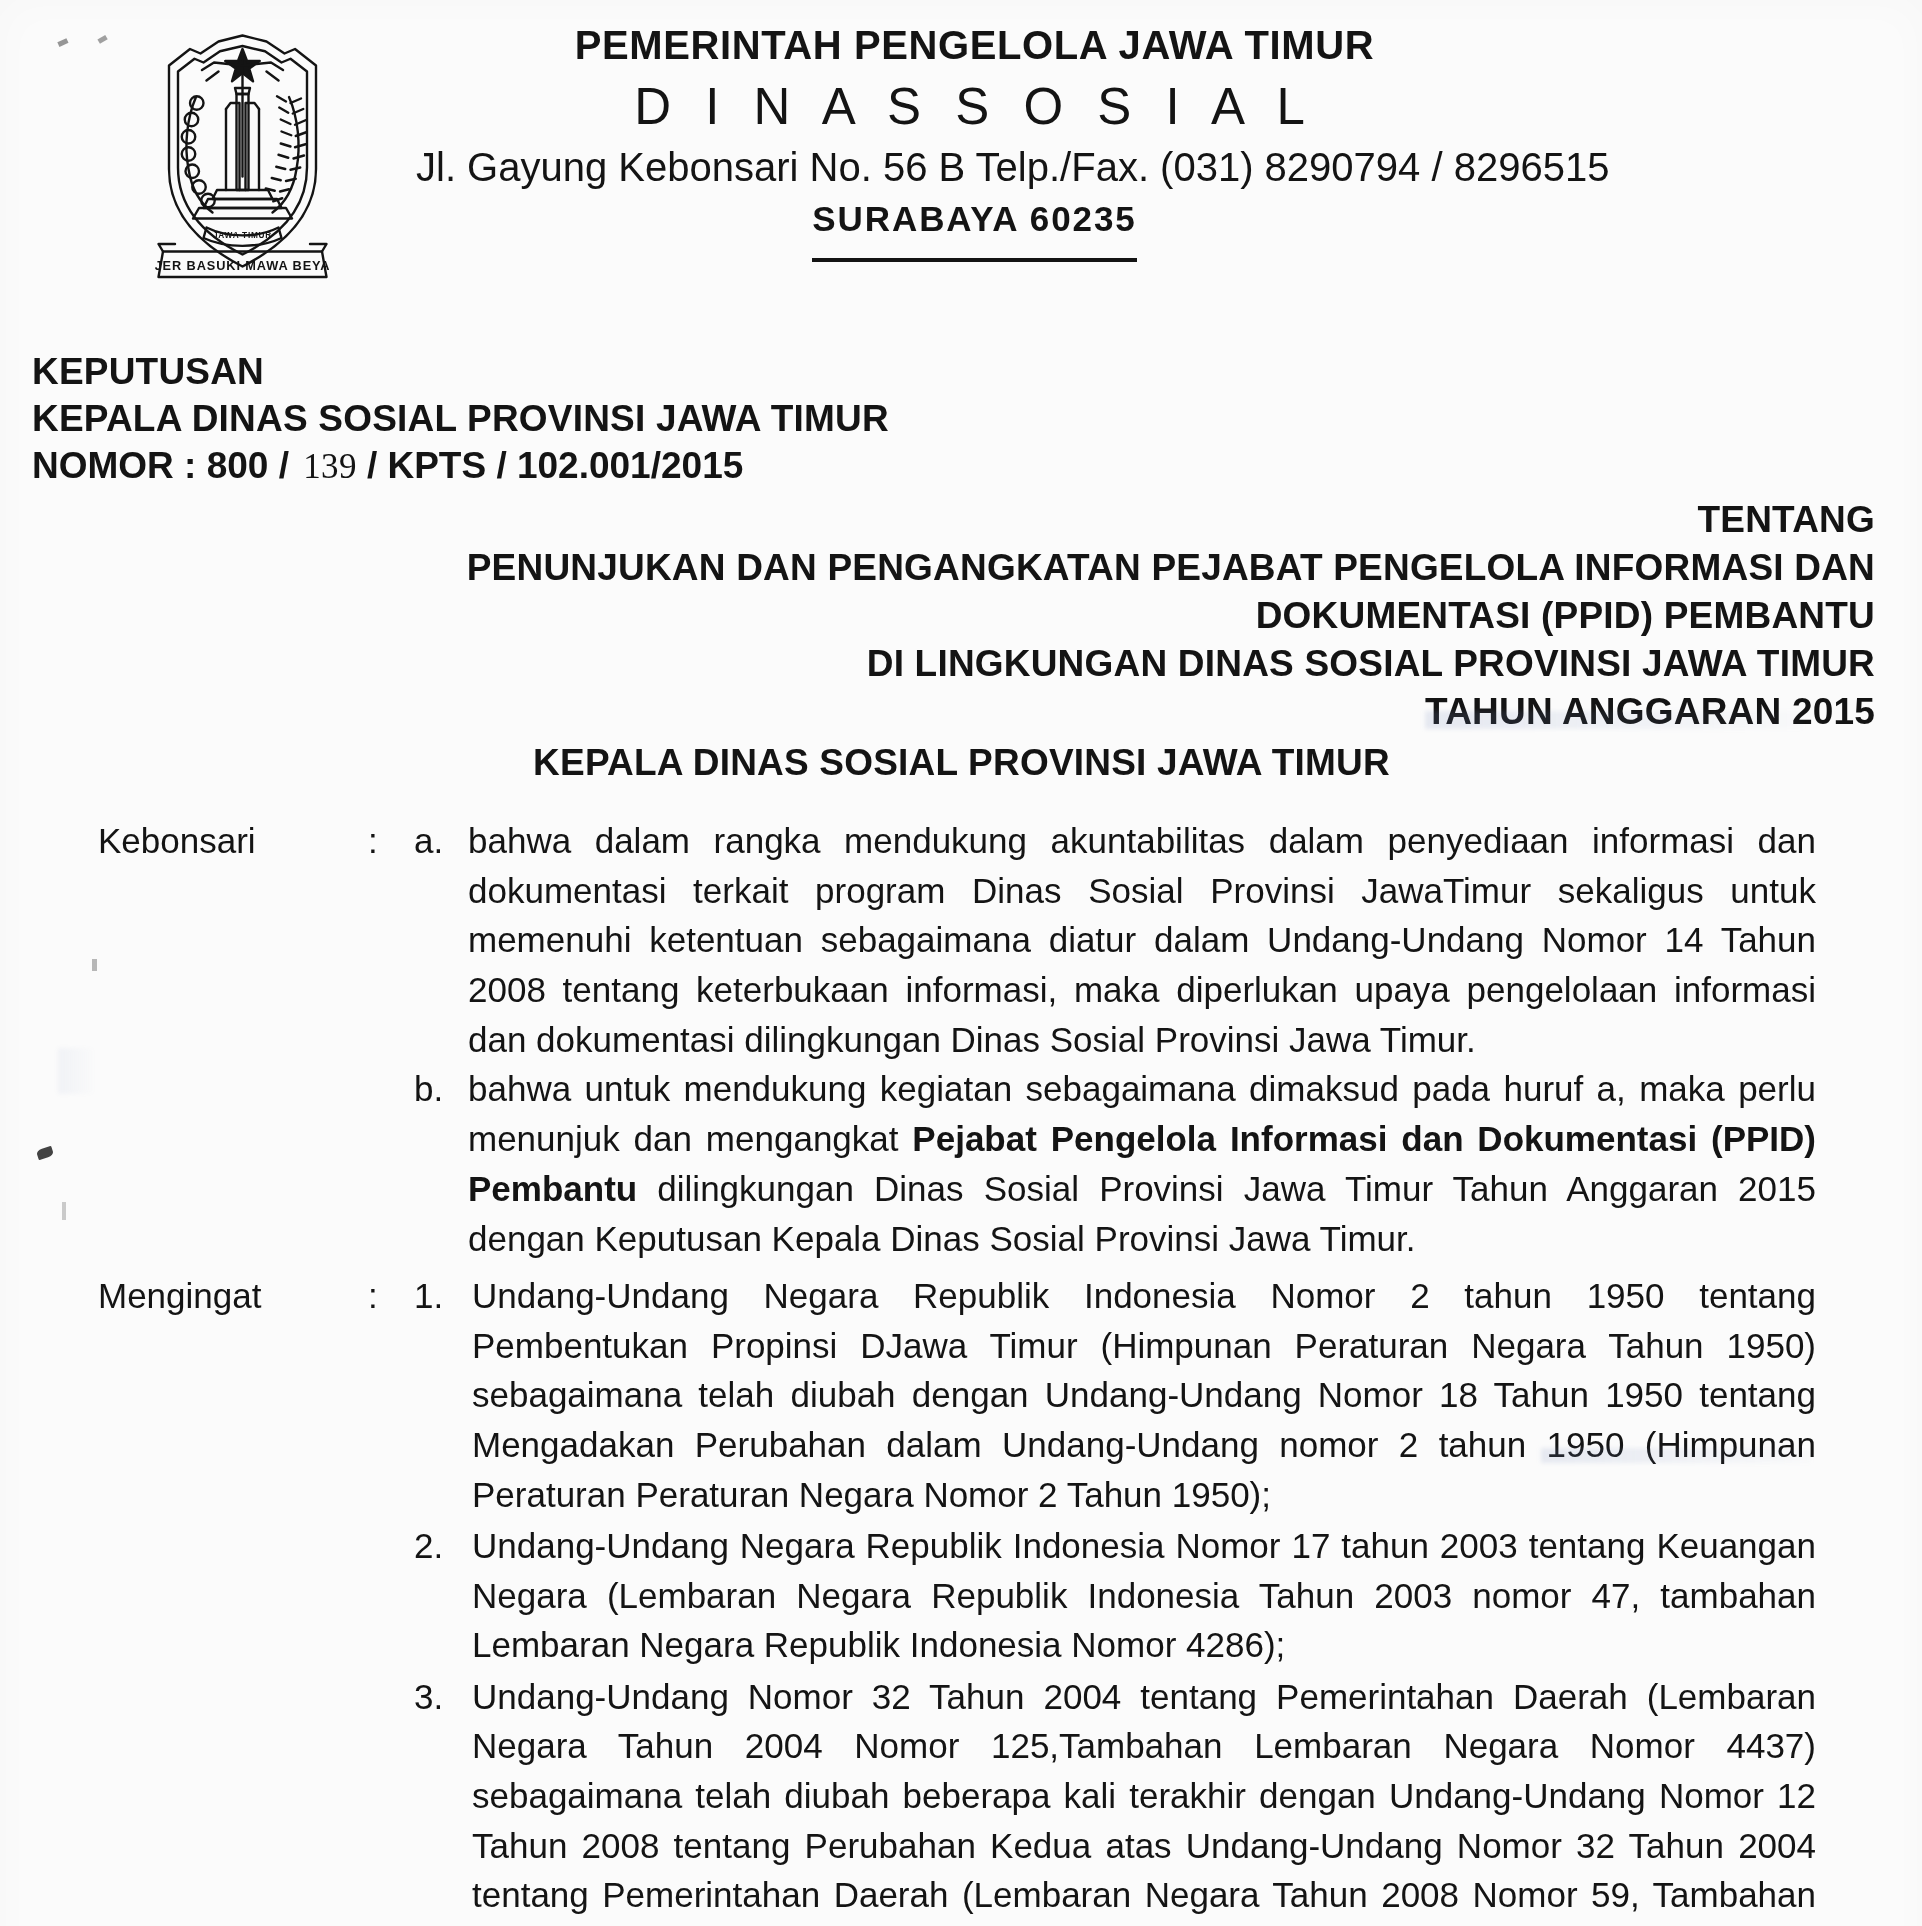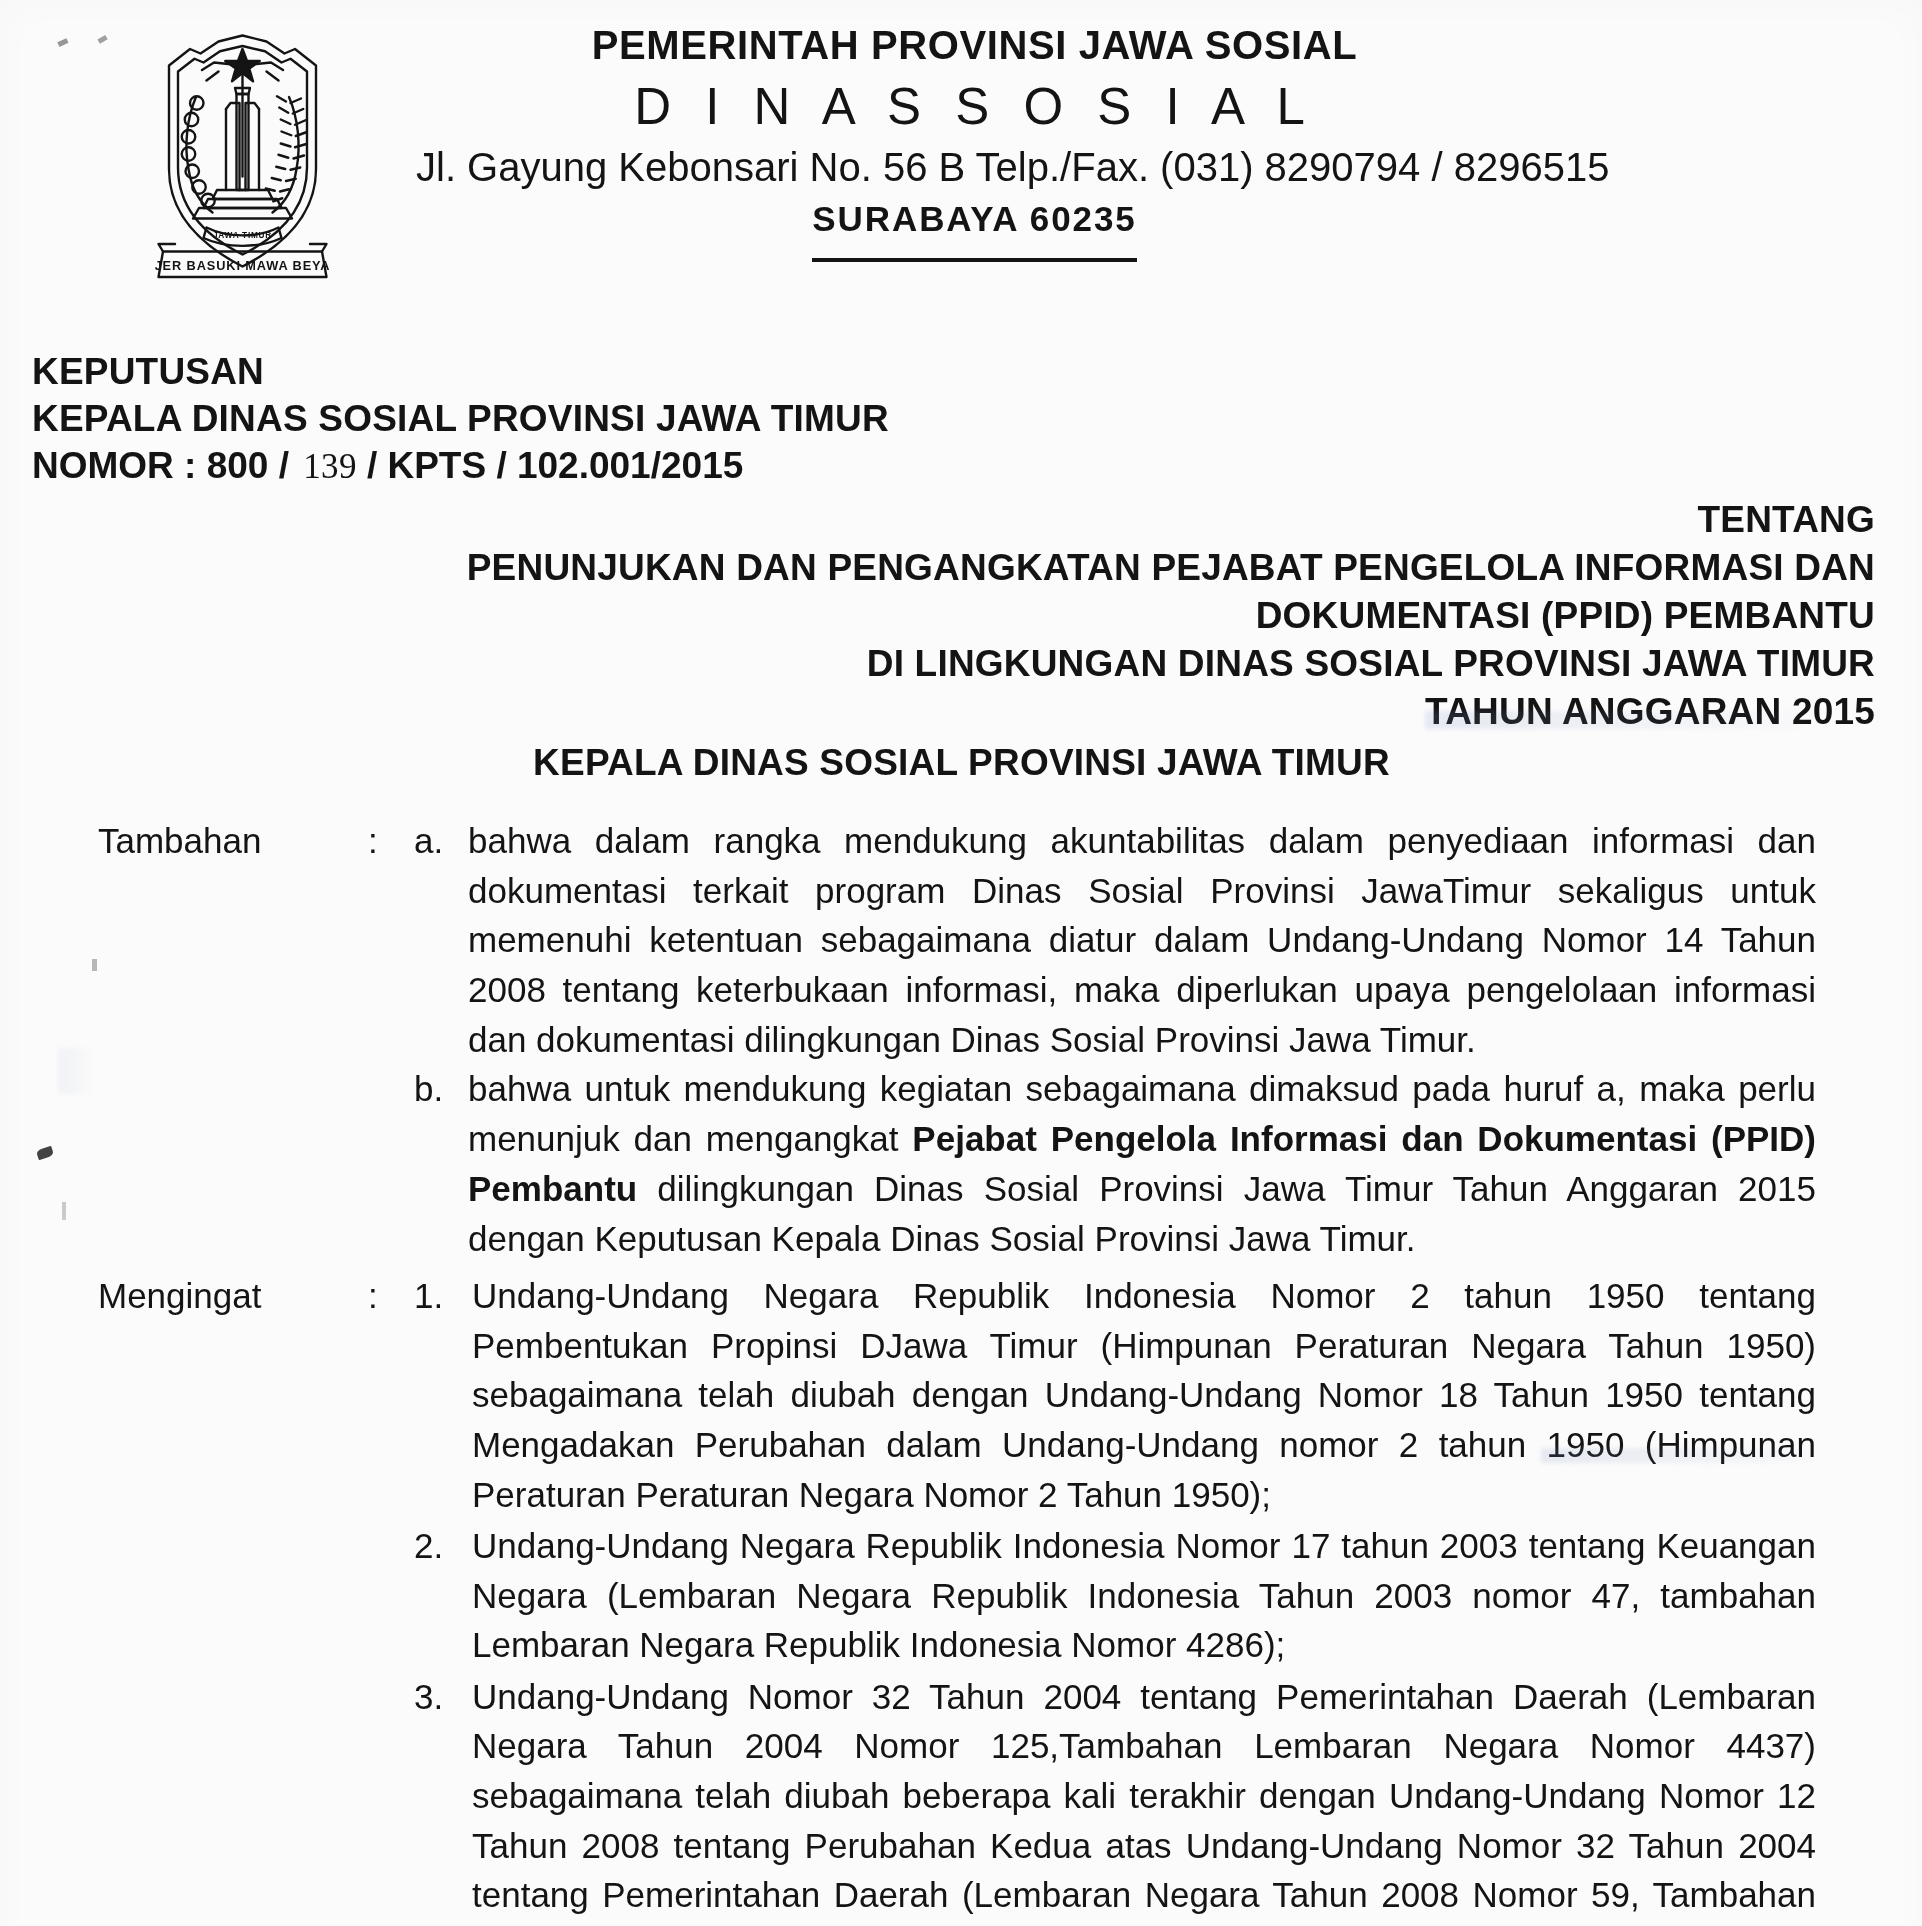--- a/index.html
+++ b/index.html
@@ -258,21 +258,21 @@
 
           <path d="M14 310 L226 310 L232 344 L8 344 Z"></path>
           <path d="M14 310 L8 300 L30 300 M226 310 L232 300 L210 300"></path>
         </g>
         <text x="120" y="292" text-anchor="middle" font-family="Liberation Sans, sans-serif" font-size="11" font-weight="bold" fill="#141414" letter-spacing="1">JAWA TIMUR</text>
         <text x="120" y="334" text-anchor="middle" font-family="Liberation Sans, sans-serif" font-size="17" font-weight="bold" fill="#141414" letter-spacing="1.2">JER BASUKI MAWA BEYA</text>
       </svg>
     </div>
 
     <div class="lh-text">
-      <div class="lh-gov">PEMERINTAH PROVINSI JAWA SOSIAL</div>
+      <div class="lh-gov">PEMERINTAH PENGELOLA JAWA TIMUR</div>
       <div class="lh-dinas">D I N A S   S O S I A L</div>
       <div class="lh-addr">Jl. Gayung Kebonsari No. 56 B Telp./Fax. (031) 8290794 / 8296515</div>
       <div><span class="lh-city">SURABAYA   60235</span></div>
     </div>
   </div>
 
   <div class="titleblock">
     <div class="tb-line">KEPUTUSAN</div>
     <div class="tb-line">KEPALA DINAS SOSIAL PROVINSI JAWA TIMUR</div>
     <div class="tb-nomor"><span>NOMOR : 800 / </span><span class="filled">139</span><span>/ KPTS / 102.001/2015</span></div>
@@ -284,21 +284,21 @@
     <div class="tb-line">DOKUMENTASI (PPID) PEMBANTU</div>
     <div class="tb-line">DI LINGKUNGAN DINAS SOSIAL PROVINSI JAWA TIMUR</div>
     <div class="tb-line">TAHUN ANGGARAN 2015</div>
   </div>
 
   <div class="addressee">
     <div class="tb-line">KEPALA DINAS SOSIAL PROVINSI JAWA TIMUR</div>
   </div>
 
   <div class="clause" id="menimbang-clause">
-    <div class="clause-label">Tambahan</div>
+    <div class="clause-label">Kebonsari</div>
     <div class="clause-colon">:</div>
     <div class="items">
 
       <div class="item">
         <div class="item-marker marker-alpha">a.</div>
         <div class="item-text"><span>bahwa dalam rangka mendukung akuntabilitas dalam penyediaan informasi dan dokumentasi terkait program Dinas Sosial Provinsi JawaTimur sekaligus untuk memenuhi ketentuan sebagaimana diatur dalam Undang-Undang Nomor 14 Tahun 2008 tentang keterbukaan informasi, maka diperlukan upaya pengelolaan informasi dan dokumentasi dilingkungan Dinas Sosial Provinsi Jawa Timur.</span></div>
       </div>
 
       <div class="item">
         <div class="item-marker marker-alpha">b.</div>

